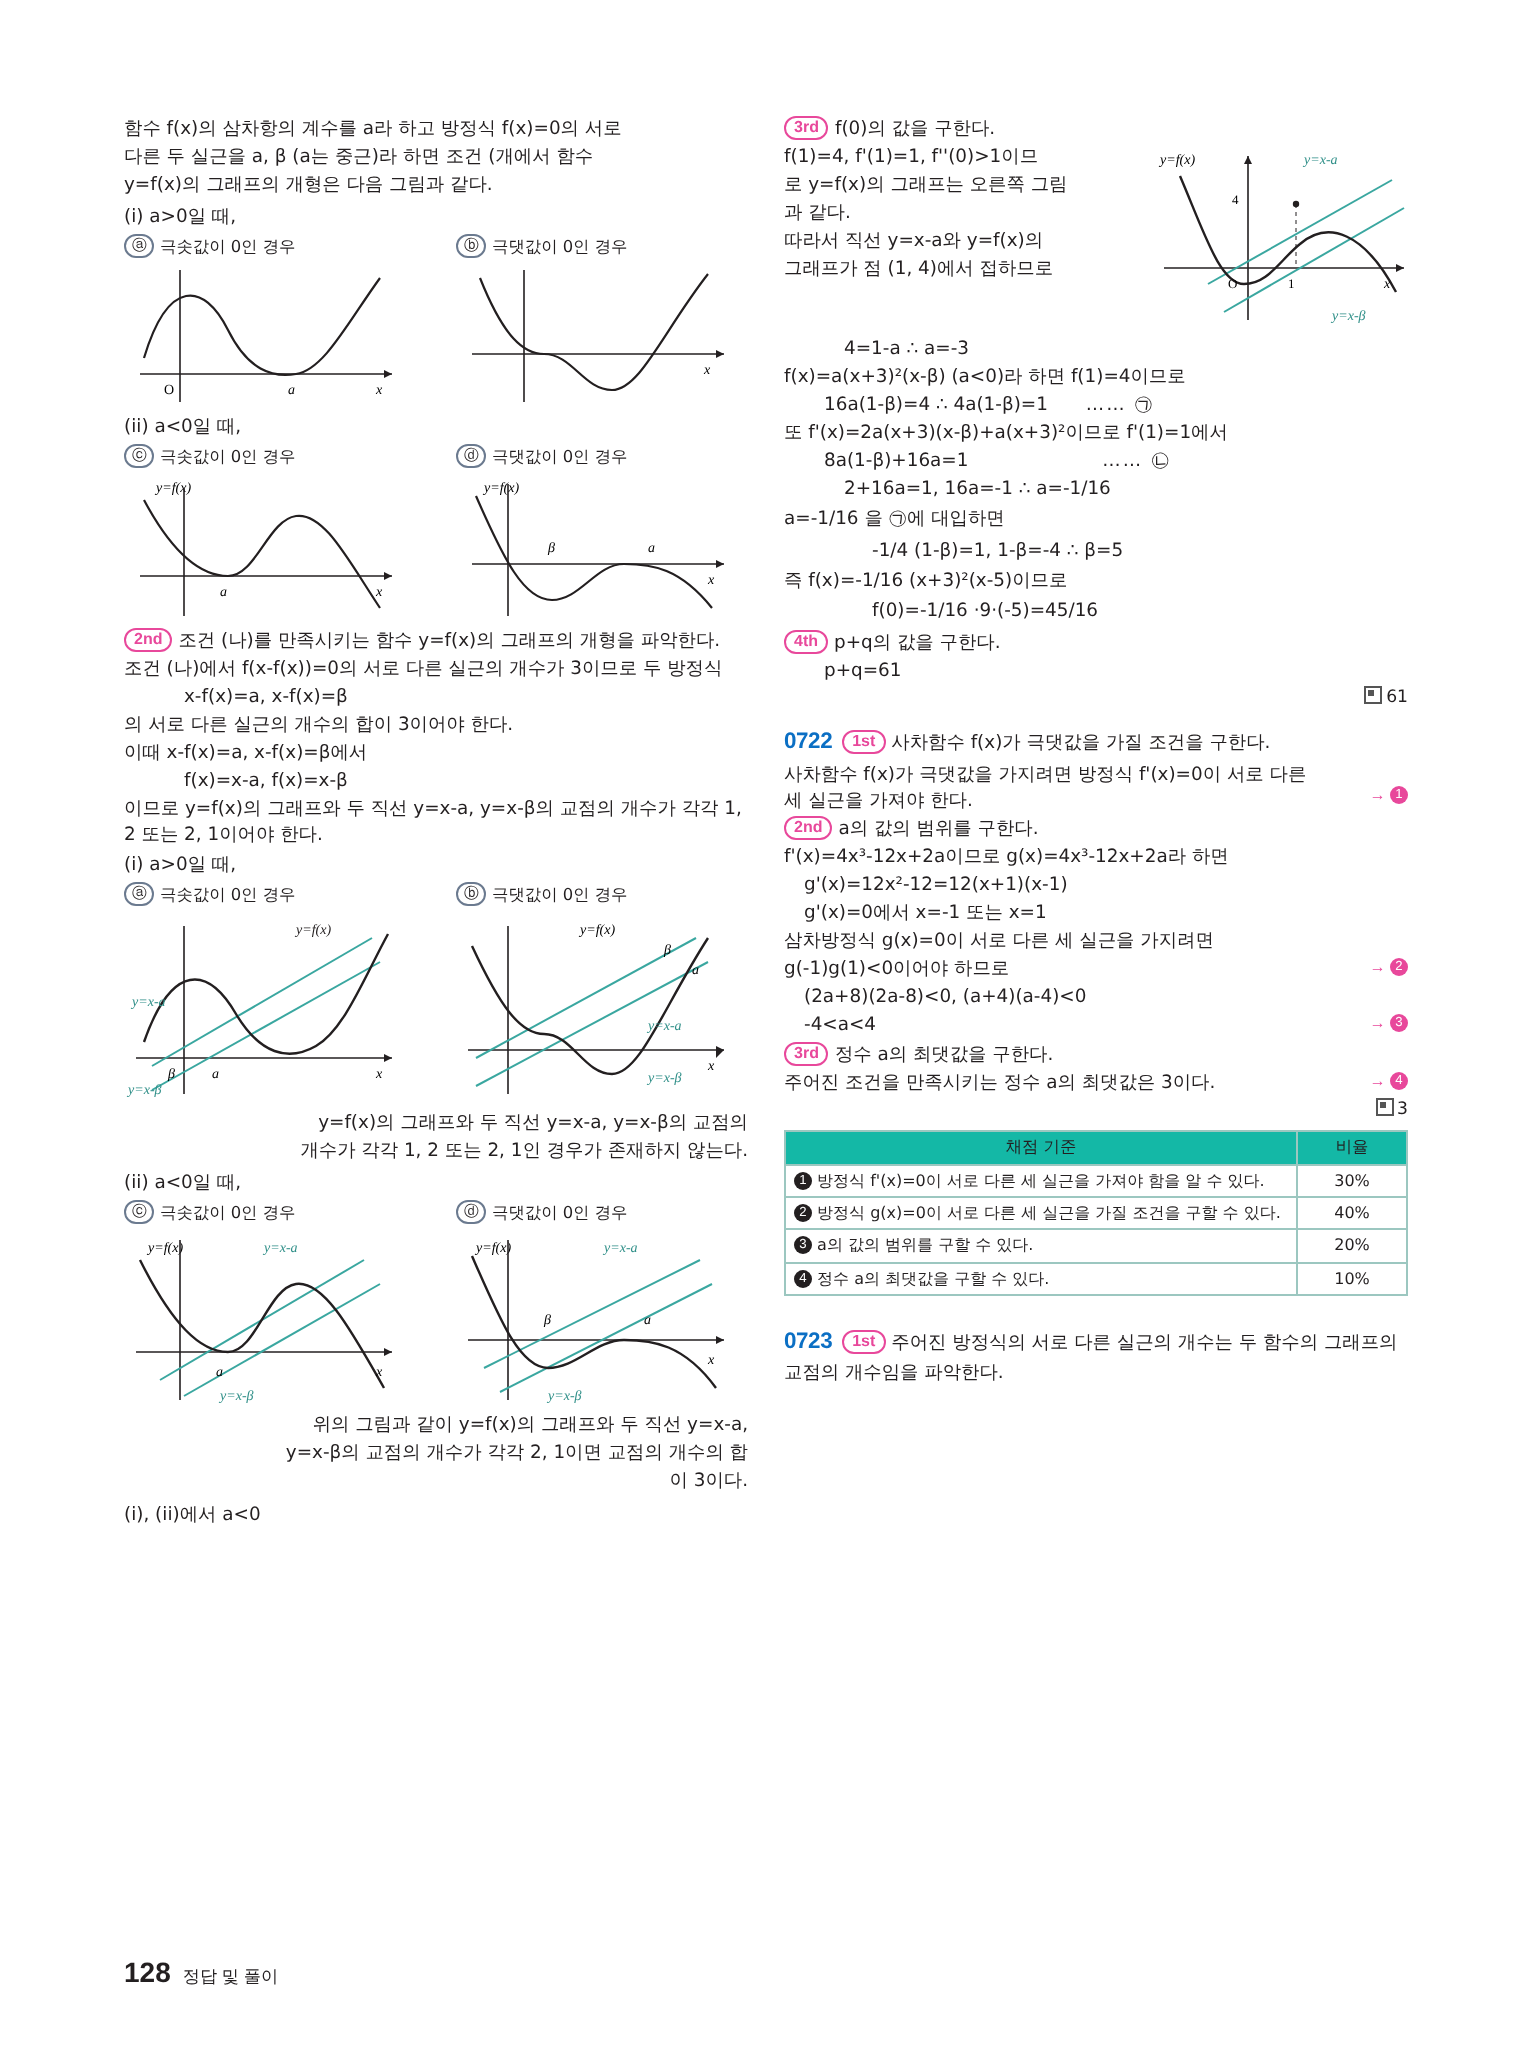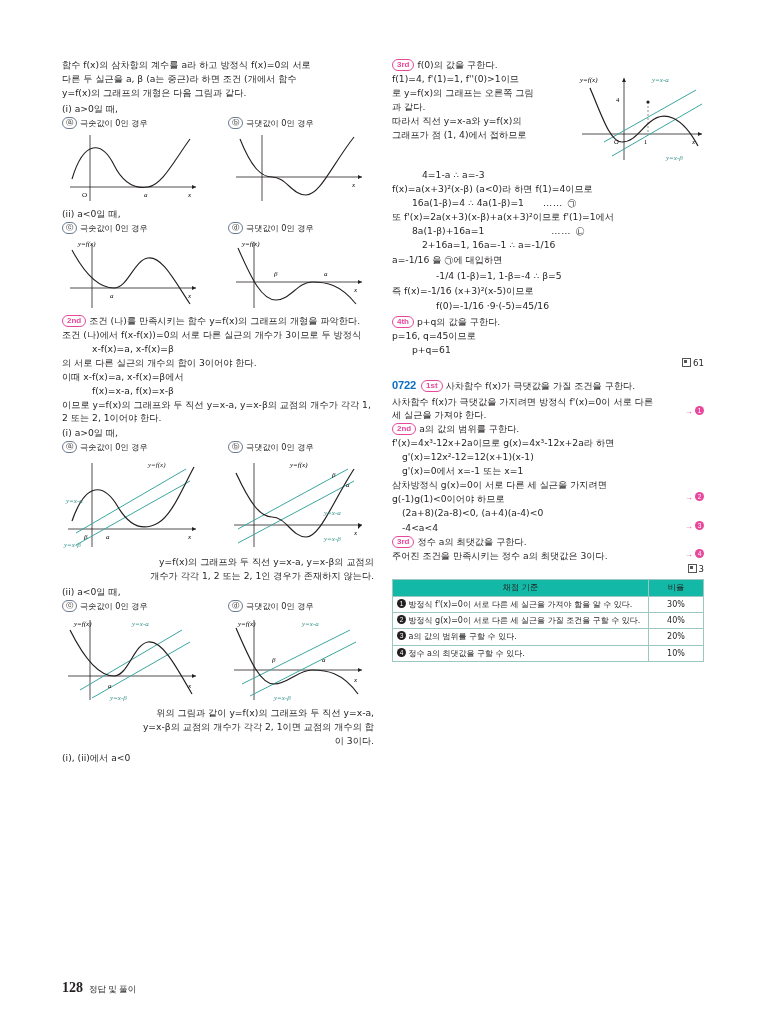--- a/index.html
+++ b/index.html
@@ -156,21 +156,21 @@
     vertical-align: middle;
   }
   table.crit td.ratio {
     text-align: center;
     width: 46px;
   }
   .footer {
     position: absolute;
     left: 62px;
     bottom: 28px;
-    font-family: Liberation Serif, serif;
+    font-family: Liberation Sans, sans-serif;
   }
   .folio {
     font-size: 14px;
     font-weight: bold;
     color: #231f20;
     margin-right: 6px;
   }
   .folio-txt {
     font-size: 8.6px;
     color: #231f20;
@@ -413,21 +413,20 @@
     </div>
     <div class="ln krn ind3">2+16a=1,    16a=-1    ∴ a=-1/16</div>
     <div class="ln krn" style="margin-top:2px;">a=-1/16 을 ㉠에 대입하면</div>
     <div class="ln krn ind4" style="margin-top:2px;">-1/4 (1-β)=1,    1-β=-4    ∴ β=5</div>
     <div class="ln krn" style="margin-top:2px;">즉 f(x)=-1/16 (x+3)²(x-5)이므로</div>
     <div class="ln krn ind4" style="margin-top:2px;">f(0)=-1/16 ·9·(-5)=45/16</div>
 
     <div class="ln krn" style="margin-top:3px;">
       <span class="step">4th</span><span>p+q의 값을 구한다.</span>
     </div>
-    <div class="ln krn">p=16, q=45이므로</div>
     <div class="ln krn ind2">p+q=61</div>
     <div class="rightans krn">
       <span class="ans-box"></span><span>61</span>
     </div>
 
     <div class="ln krn" style="margin-top:9px;">
       <span class="qnum">0722</span><span class="step">1st</span><span>사차함수 f(x)가 극댓값을 가질 조건을 구한다.</span>
     </div>
 
     <div style="position:relative;">
@@ -483,18 +482,21 @@
           <td><span class="badge-dark">3</span> <span>a의 값의 범위를 구할 수 있다.</span></td>
           <td class="ratio">20%</td>
         </tr>
         <tr>
           <td><span class="badge-dark">4</span> <span>정수 a의 최댓값을 구할 수 있다.</span></td>
           <td class="ratio">10%</td>
         </tr>
       </tbody>
     </table>
 
+    <div class="ln krn" style="margin-top:16px;">
+      <span class="qnum">0723</span><span class="step">1st</span><span>주어진 방정식의 서로 다른 실근의 개수는 두 함수의 그래프의 교점의 개수임을 파악한다.</span>
+    </div>
   </div>
 
   <div class="footer">
     <span class="folio">128</span><span class="folio-txt">정답 및 풀이</span>
   </div>
 </div>
 
 </body></html>

